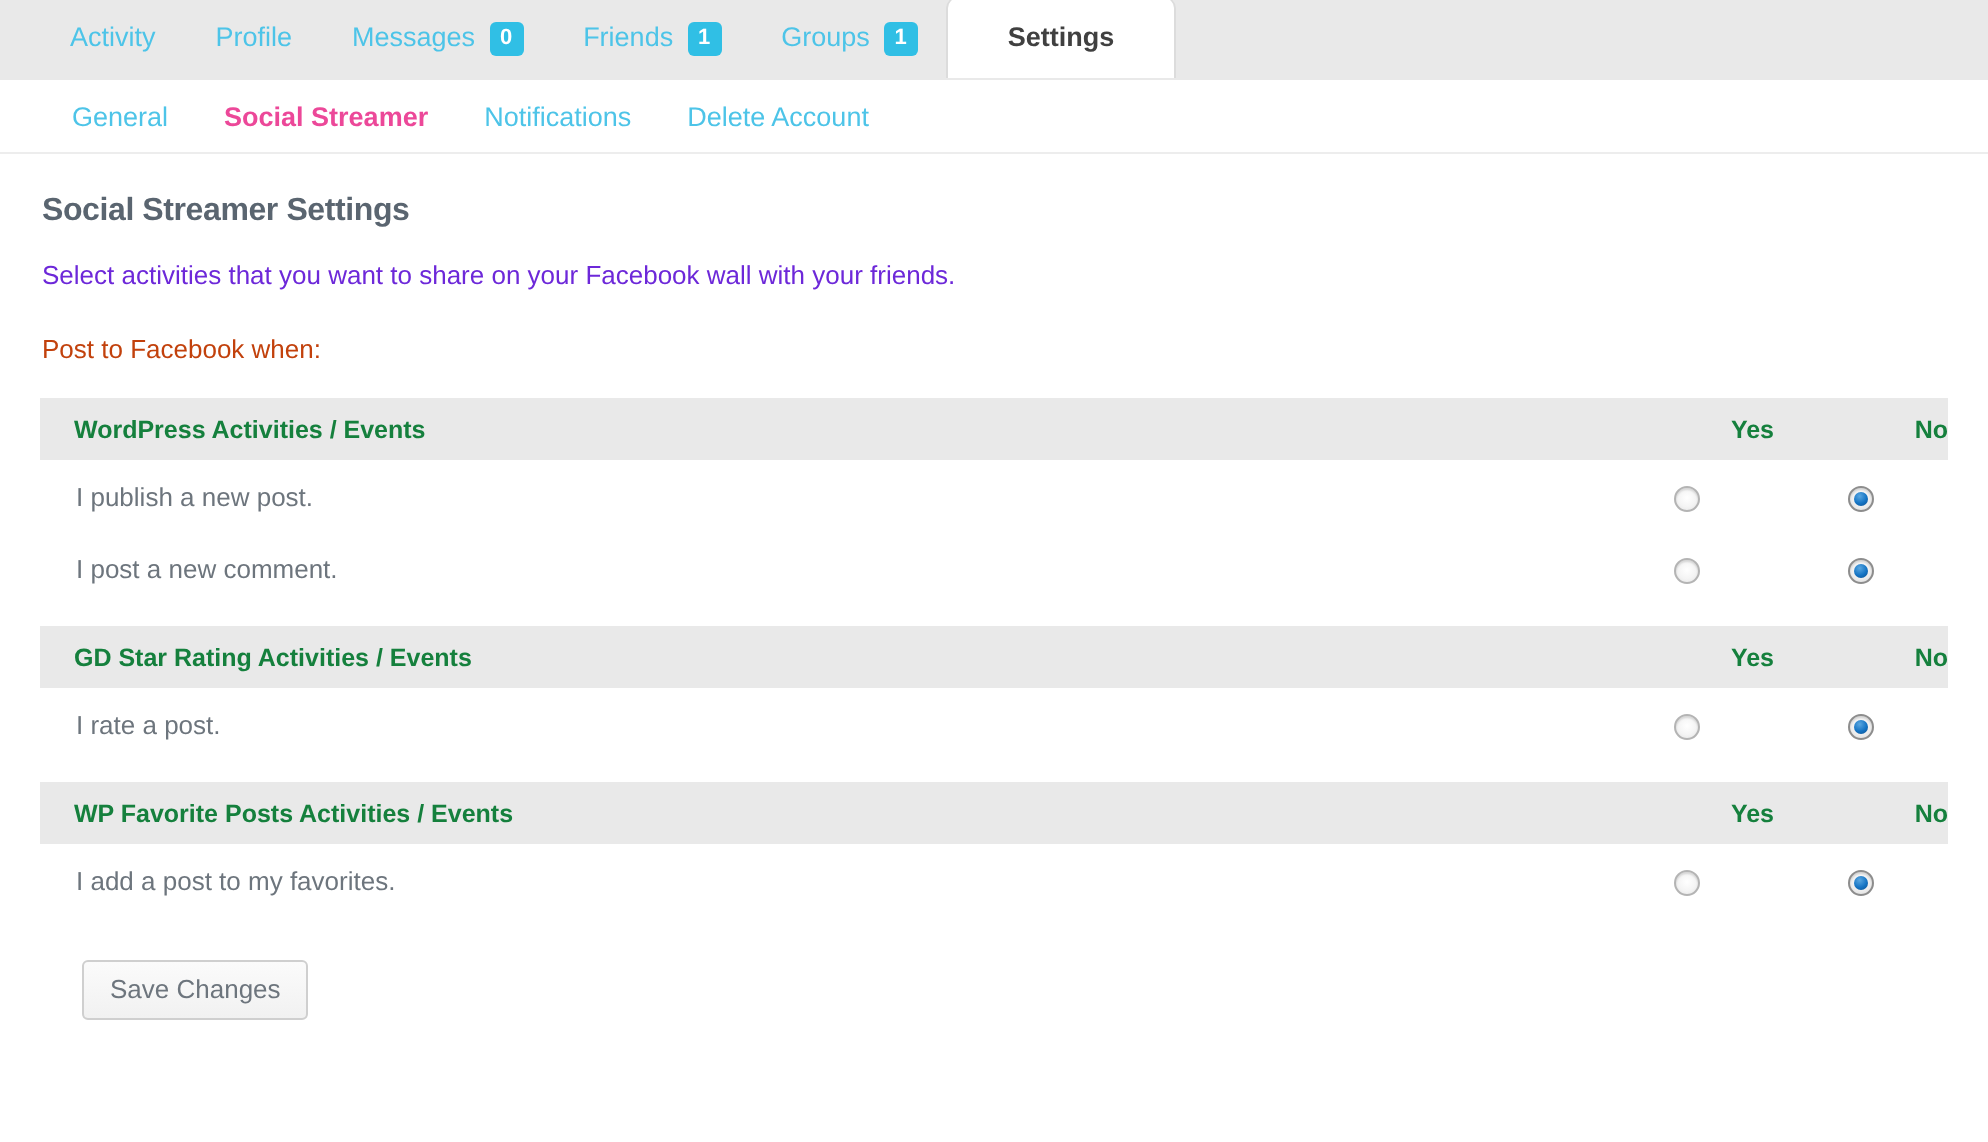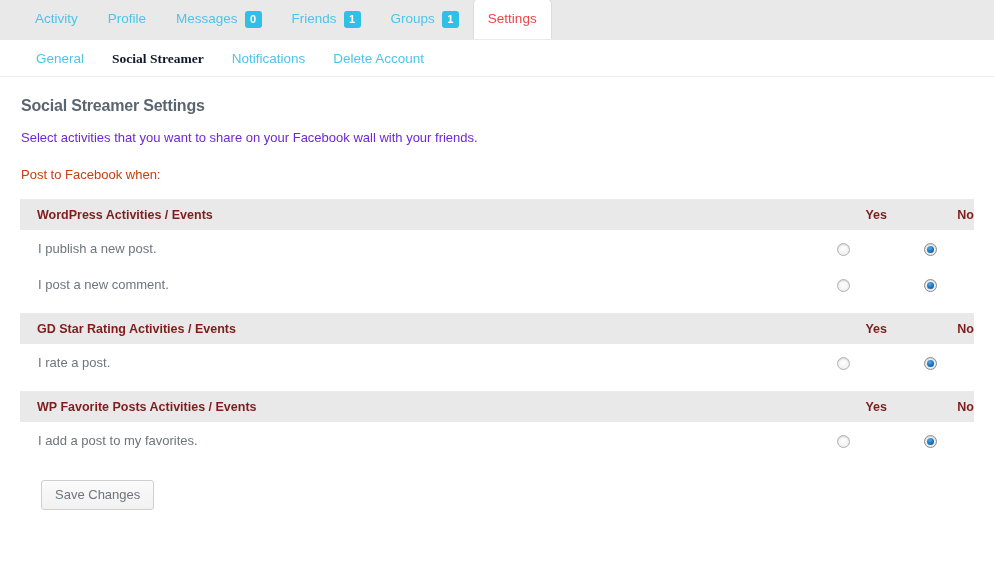--- a/index.html
+++ b/index.html
@@ -34,27 +34,27 @@
     height: 40px;
     padding: 0 15px;
     font-size: 13.5px;
     color: #4dc4e8;
     text-decoration: none;
     white-space: nowrap;
     line-height: 40px;
   }
   .nav-tab.active {
     background: #ffffff;
-    color: #ef4444;
-    font-weight: normal;
+    color: #404040;
+    font-weight: bold;
     border-radius: 5px 5px 0 0;
     box-shadow: 0 -1px 0 #dcdcdc, 1px 0 0 #dcdcdc, -1px 0 0 #dcdcdc;
     position: relative;
     z-index: 3;
-    padding: 0 14px;
+    padding: 0 30px;
   }
   .badge {
     display: inline-block;
     min-width: 17px;
     height: 17px;
     line-height: 17px;
     padding: 0 4px;
     background: #30bfe5;
     color: #ffffff;
     font-size: 11px;
@@ -73,23 +73,22 @@
     border-bottom: 1px solid #ededed;
   }
   .subnav-item {
     padding: 0 14px;
     font-size: 13.5px;
     color: #4dc4e8;
     text-decoration: none;
     line-height: 37px;
   }
   .subnav-item.active {
-    color: #0f172a;
-    font-weight: bold;
-    font-family: Liberation Serif, serif;
+    color: #ec4899;
+    font-weight: bold;
   }
 
   
   .content {
     padding: 20px 20px 0 20px;
   }
   .page-title {
     margin: 0;
     padding: 0 0 0 1px;
     font-size: 16px;
@@ -116,21 +115,21 @@
     table-layout: fixed;
   }
   .stream-table + .stream-table {
     margin-top: 11px;
   }
   .stream-table thead th {
     background: #e9e9e9;
     height: 31px;
     font-size: 12.5px;
     font-weight: bold;
-    color: #7f1d1d;
+    color: #15803d;
     text-align: left;
     padding: 0 0 0 17px;
     vertical-align: middle;
     margin-top: 48px;
   }
   .stream-table thead th.col-yn {
     text-align: right;
     padding: 0;
   }
   .col-label { width: 780px; }

